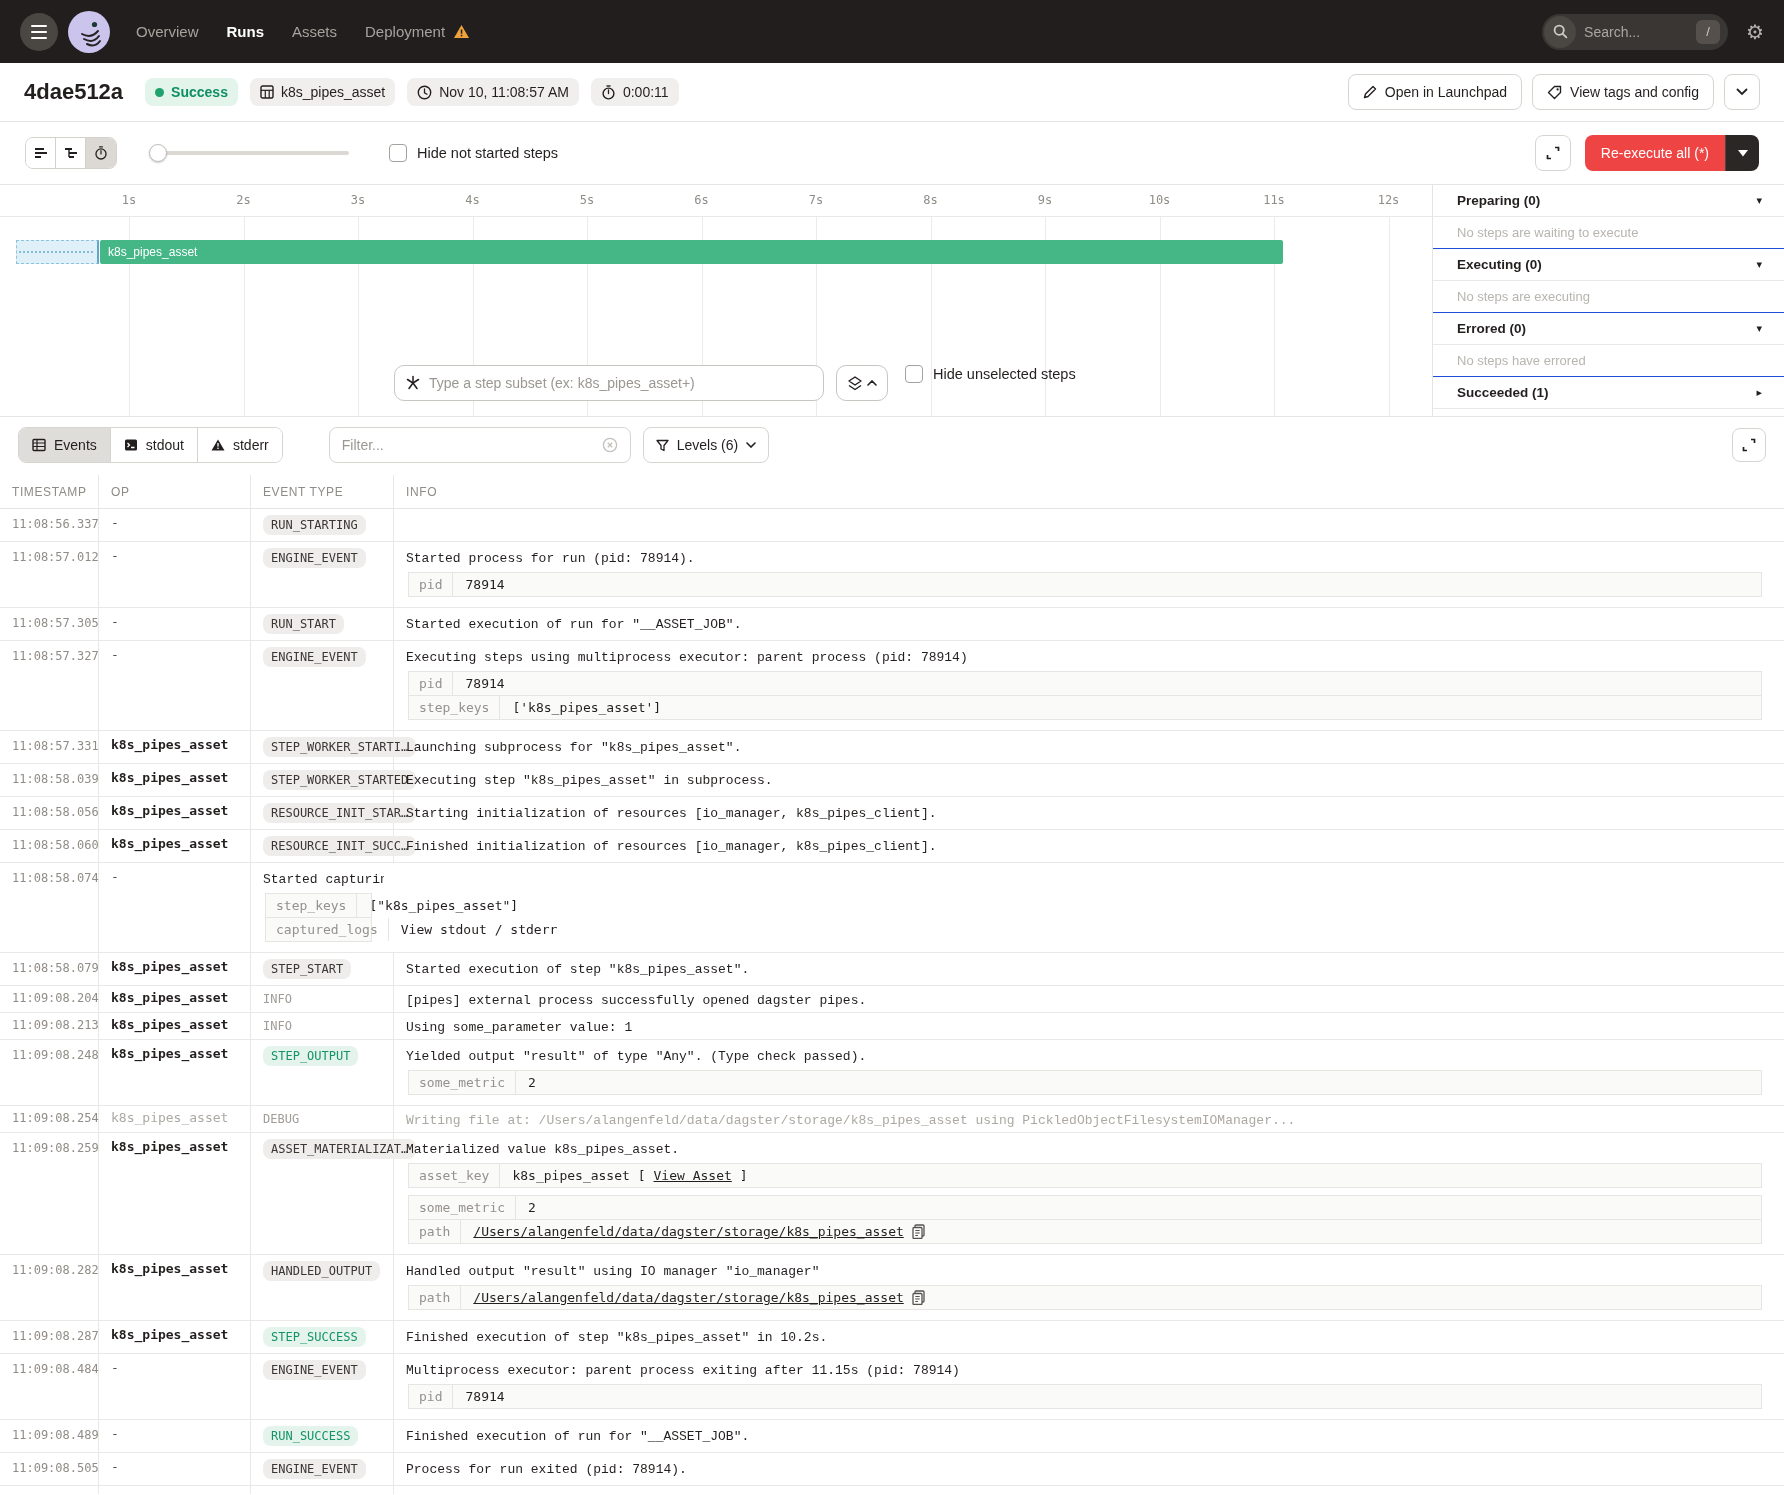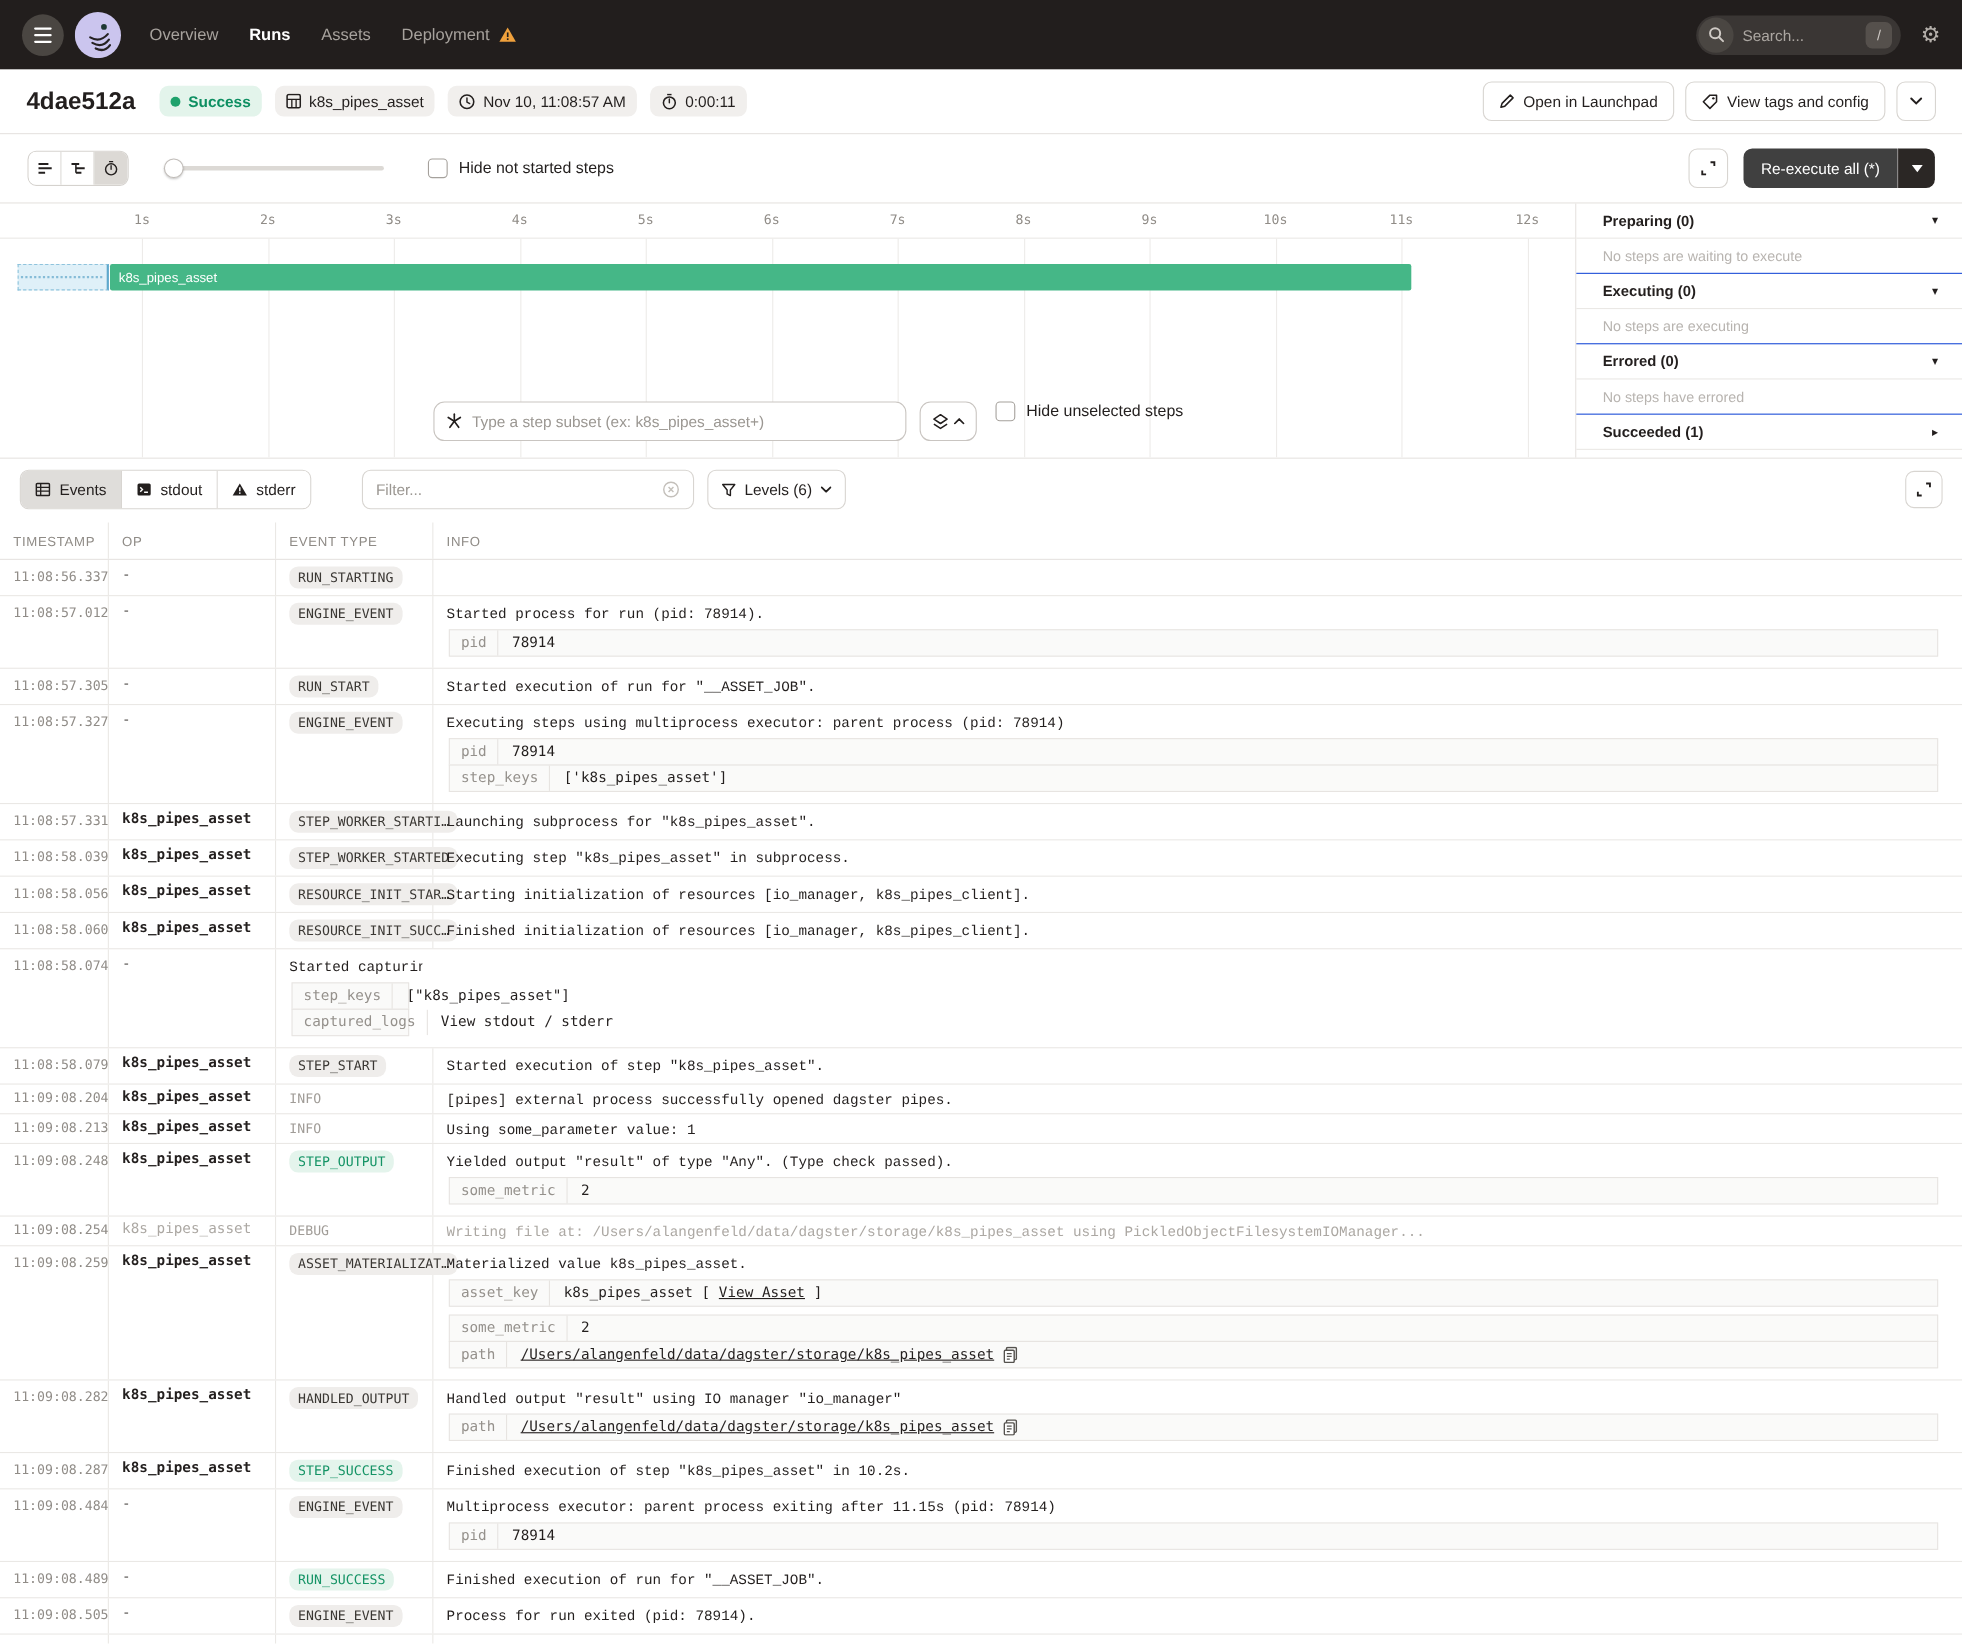--- a/index.html
+++ b/index.html
@@ -38,21 +38,21 @@
   .seg { width:30px; display:flex; align-items:center; justify-content:center; border-right:1px solid #D5D2CE; cursor:pointer; background:#fff; }
   .seg:last-child { border-right:none; }
   .seg.active { background:#DCD9D5; }
   .slider { margin-left:32px; width:200px; position:relative; height:32px; cursor:pointer; }
   .slider .track { position:absolute; top:14px; left:0; width:200px; height:4px; background:#DCD9D5; border-radius:2px; }
   .slider .handle { position:absolute; top:7px; left:0; width:18px; height:18px; border-radius:50%; background:#fff; border:1px solid #C2BEBA; box-shadow:0 1px 2px rgba(0,0,0,.2); }
   .chk { width:18px; height:18px; border:1.5px solid #A5A19C; border-radius:4px; background:#fff; flex:none; cursor:pointer; }
   .chk-row { display:flex; align-items:center; gap:10px; font-size:14.5px; }
   .tb-right { margin-left:auto; display:flex; align-items:center; gap:14px; }
   .reexec { display:flex; cursor:pointer; }
-  .reexec-main { background:#404040; color:#fff; height:36px; padding:0 16px; border-radius:8px 0 0 8px; display:flex; align-items:center; font-size:14px; }
+  .reexec-main { background:#ef4444; color:#fff; height:36px; padding:0 16px; border-radius:8px 0 0 8px; display:flex; align-items:center; font-size:14px; }
   .reexec-caret { background:#2B2725; width:34px; border-radius:0 8px 8px 0; border-left:1px solid #4B4643; display:flex; align-items:center; justify-content:center; color:#fff; }
 
   
   .gantt { position:relative; height:233px; border-top:1px solid #E6E3E0; border-bottom:1px solid #E6E3E0; display:flex; }
   .gantt-left { position:relative; width:1432px; overflow:hidden; }
   .g-timeline { height:32px; border-bottom:1px solid #EAE8E5; position:relative; }
   .g-tick { position:absolute; top:8px; transform:translateX(-50%); font-family:"DejaVu Sans Mono",monospace; font-size:12px; color:#908C87; }
   .gline { position:absolute; top:32px; bottom:0; width:1px; background:#EDEBE9; }
   .wait-box { position:absolute; left:16px; top:55px; width:83px; height:24px; background:#DFF0F8; border:1px dashed #8FC3DC; border-right:2px solid #5FA8CC; }
   .wait-box::after { content:""; position:absolute; left:2px; right:4px; top:10px; border-top:2px dotted #86BCD7; }

